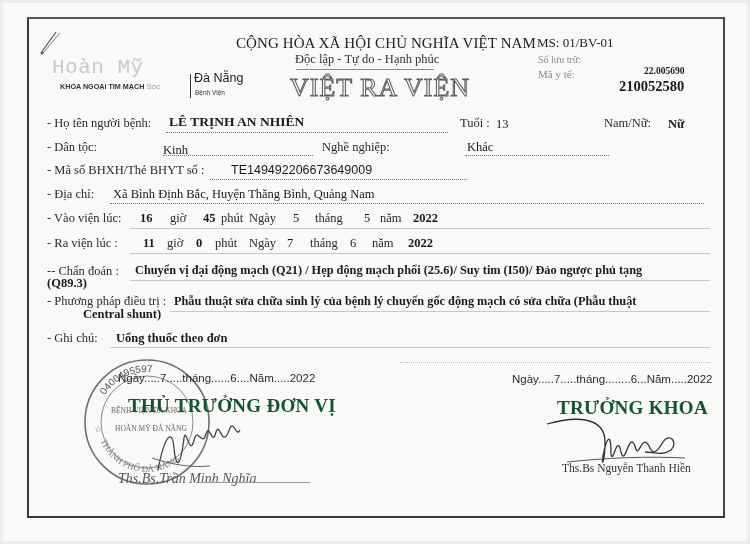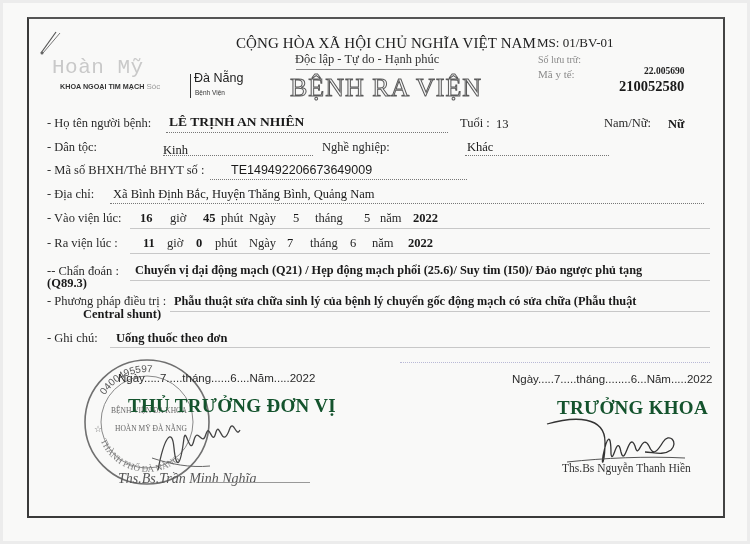--- a/index.html
+++ b/index.html
@@ -87,21 +87,21 @@
   <span>KHOA NGOẠI TIM MẠCH</span>
   <span class="light">Sóc</span>
 </div>
 <div class="logo-divider"></div>
 <div class="logo-city">Đà Nẵng</div>
 <div class="logo-city-sub">Bệnh Viện</div>
 
 <div class="abs nation">CỘNG HÒA XÃ HỘI CHỦ NGHĨA VIỆT NAM</div>
 <div class="abs motto">Độc lập - Tự do - Hạnh phúc</div>
 <div class="motto-line"></div>
-<div class="abs doc-title">BỆNH RA VIỆN</div>
+<div class="abs doc-title">VIỆT RA VIỆN</div>
 
 <div class="abs ms">MS: 01/BV-01</div>
 <div class="abs so-luu">Số lưu trữ:</div>
 <div class="abs so-luu-val">22.005690</div>
 <div class="abs ma-yte-label">Mã y tế:</div>
 <div class="abs ma-yte-val">210052580</div>
 
 <div class="abs lbl" style="left:47px;top:116px;">- Họ tên người bệnh:</div>
 <div class="abs val bold" style="left:169px;top:114px;font-size:13.5px;">LÊ TRỊNH AN NHIÊN</div>
 <div class="dot" style="left:166px;top:132px;width:282px;"></div>

